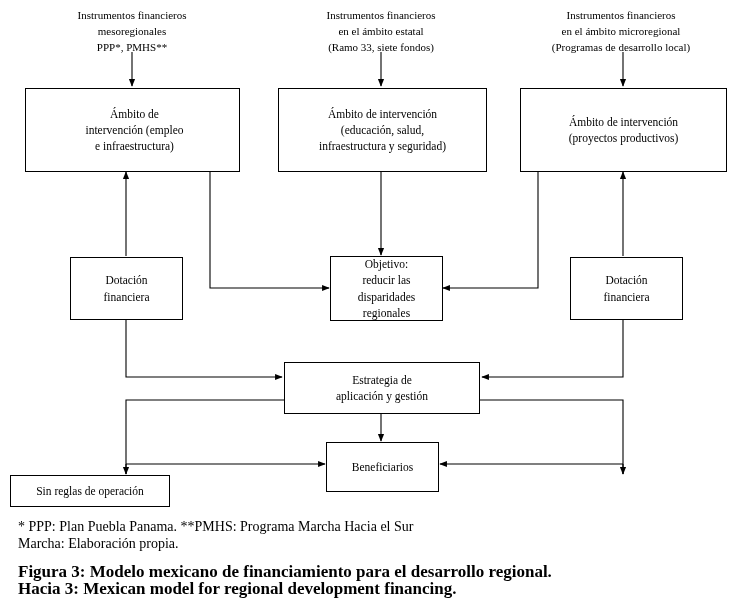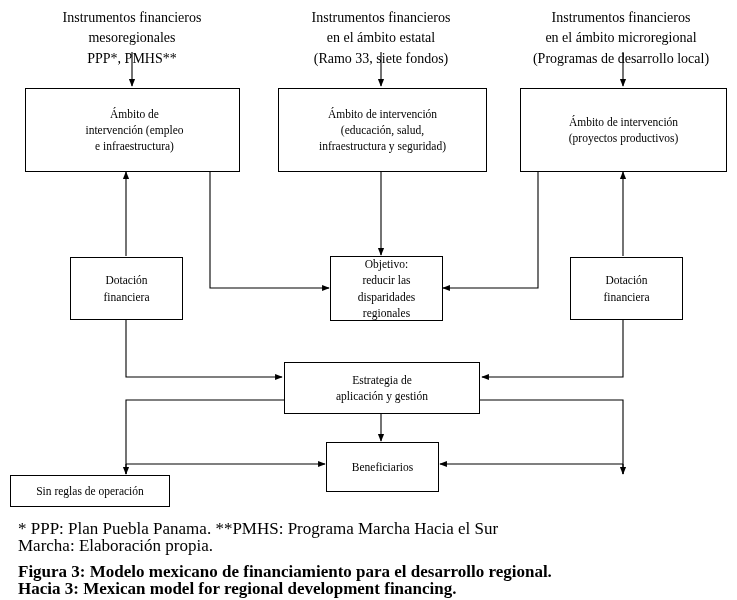--- a/index.html
+++ b/index.html
@@ -37,29 +37,29 @@
     justify-content: center;
     text-align: center;
     font-size: 11.5px;
     line-height: 1.42;
     padding: 2px 4px;
     white-space: pre-line;
     z-index: 2;
   }
   .caption-text {
     position: absolute;
-    font-size: 14px;
+    font-size: 11px;
     line-height: 1.45;
     text-align: center;
     white-space: pre-line;
     z-index: 2;
   }
   .note-line {
     position: absolute;
-    font-size: 17px;
+    font-size: 14px;
     line-height: 1.5;
     white-space: pre;
     z-index: 2;
   }
   .fig-caption {
     position: absolute;
     font-size: 17px;
     font-weight: bold;
     line-height: 1.5;
     white-space: pre;

